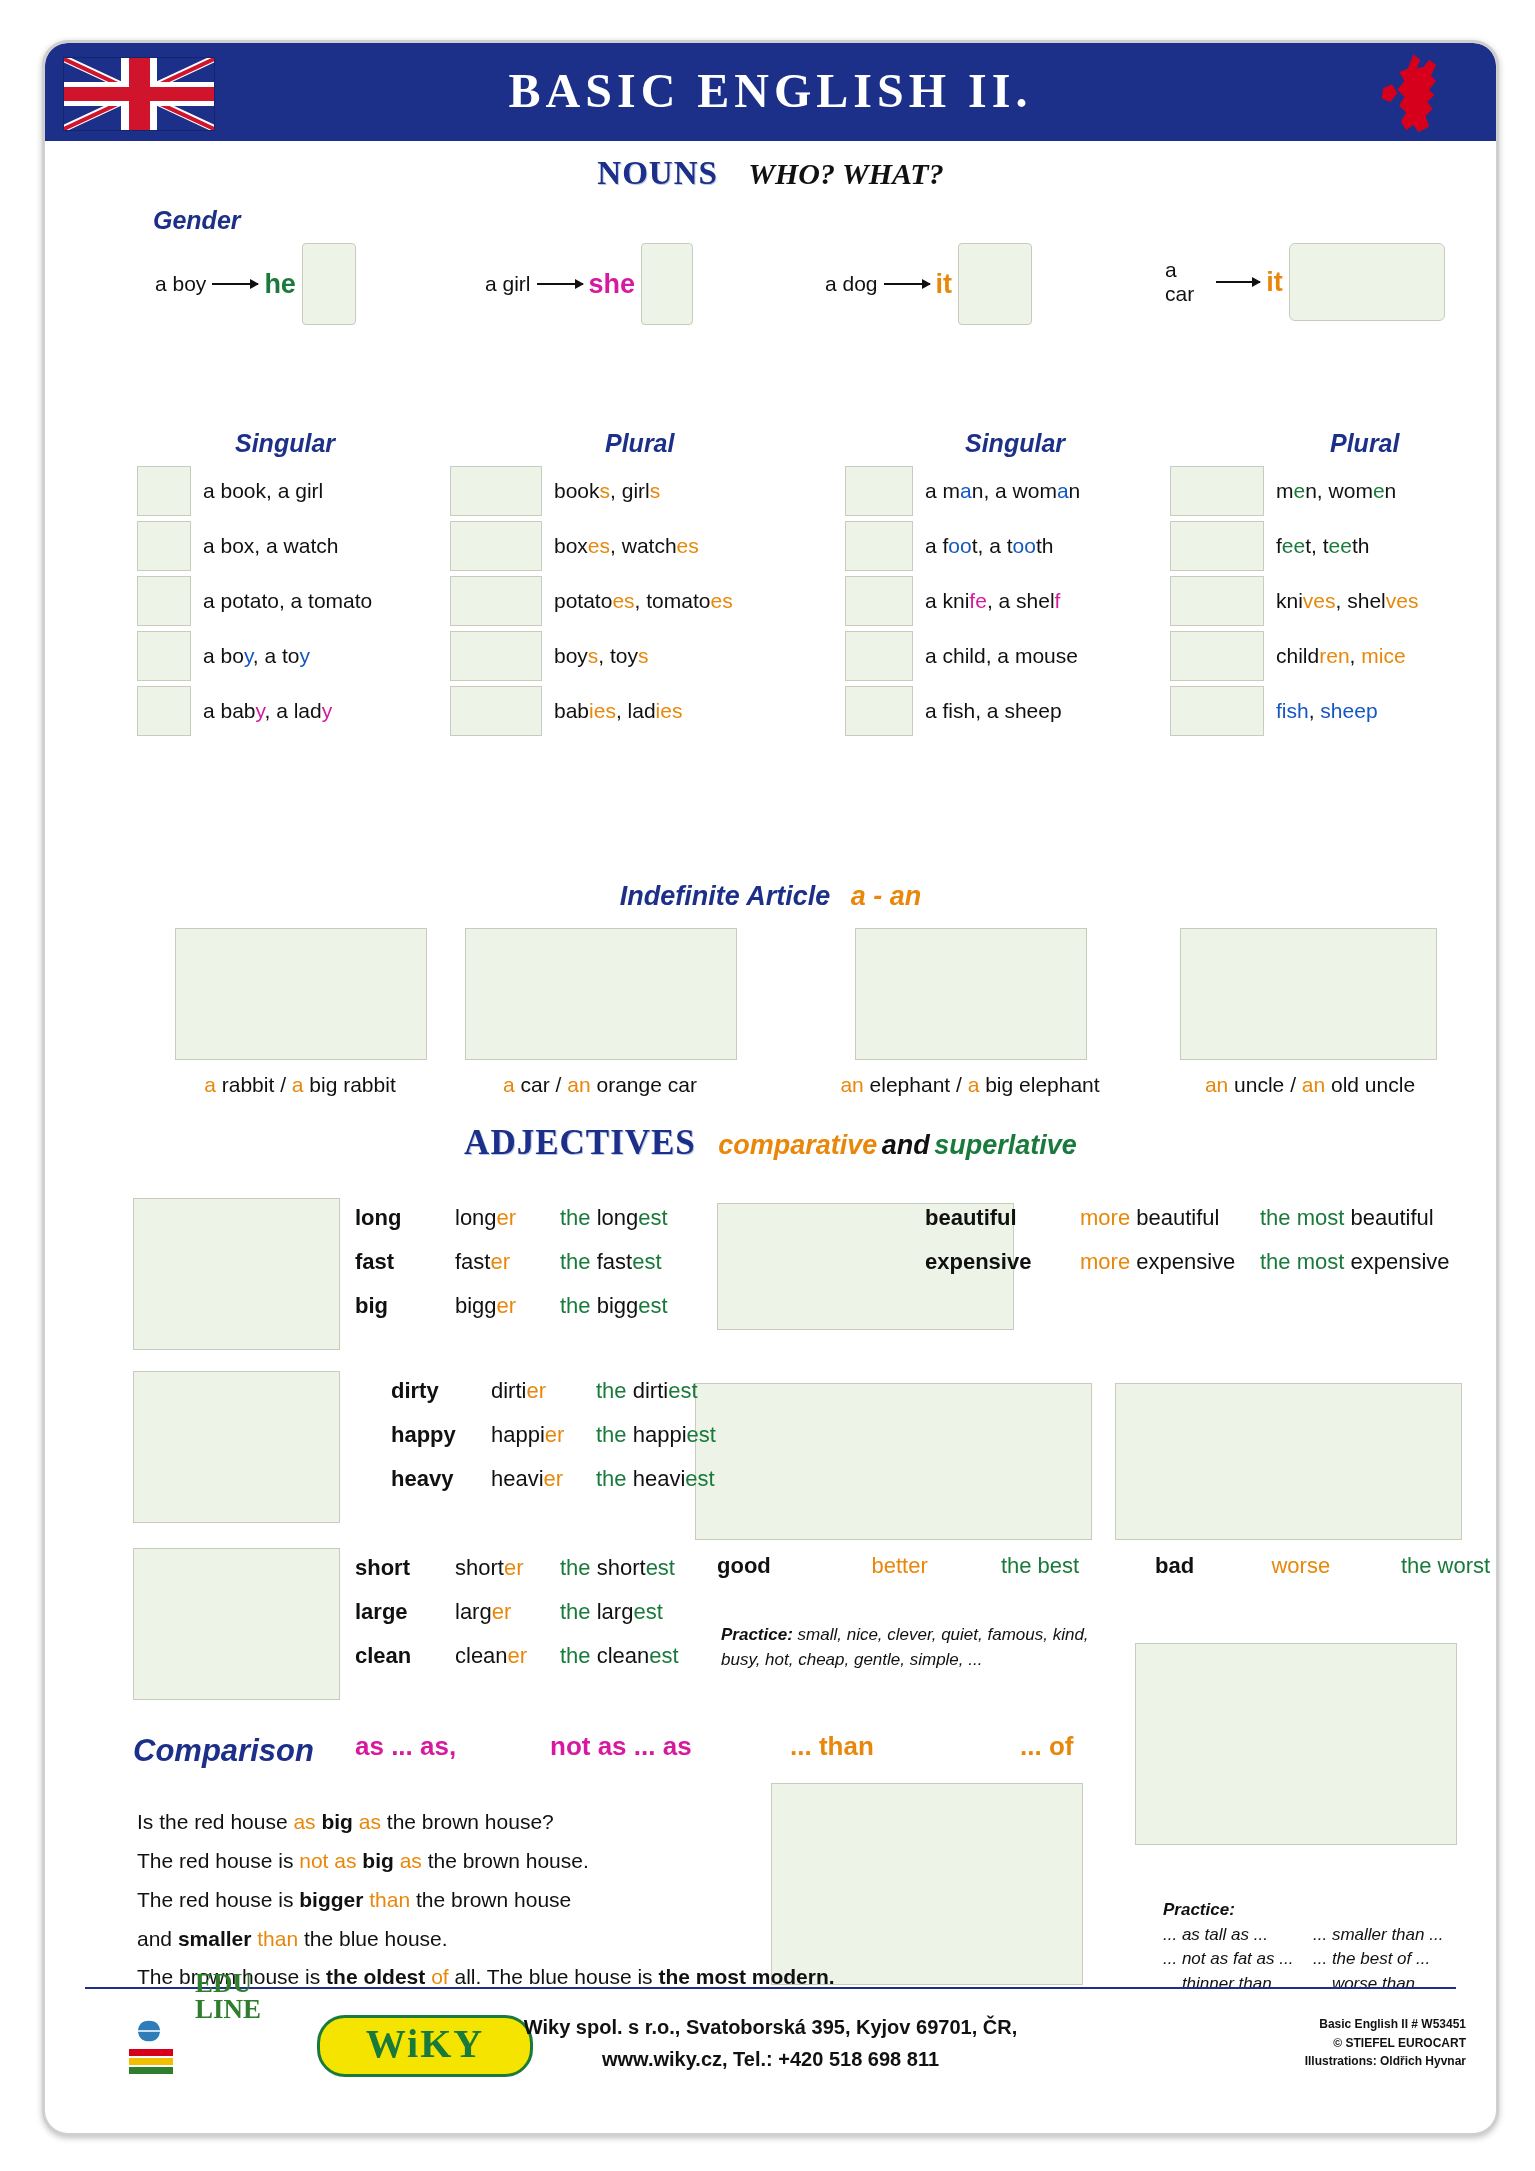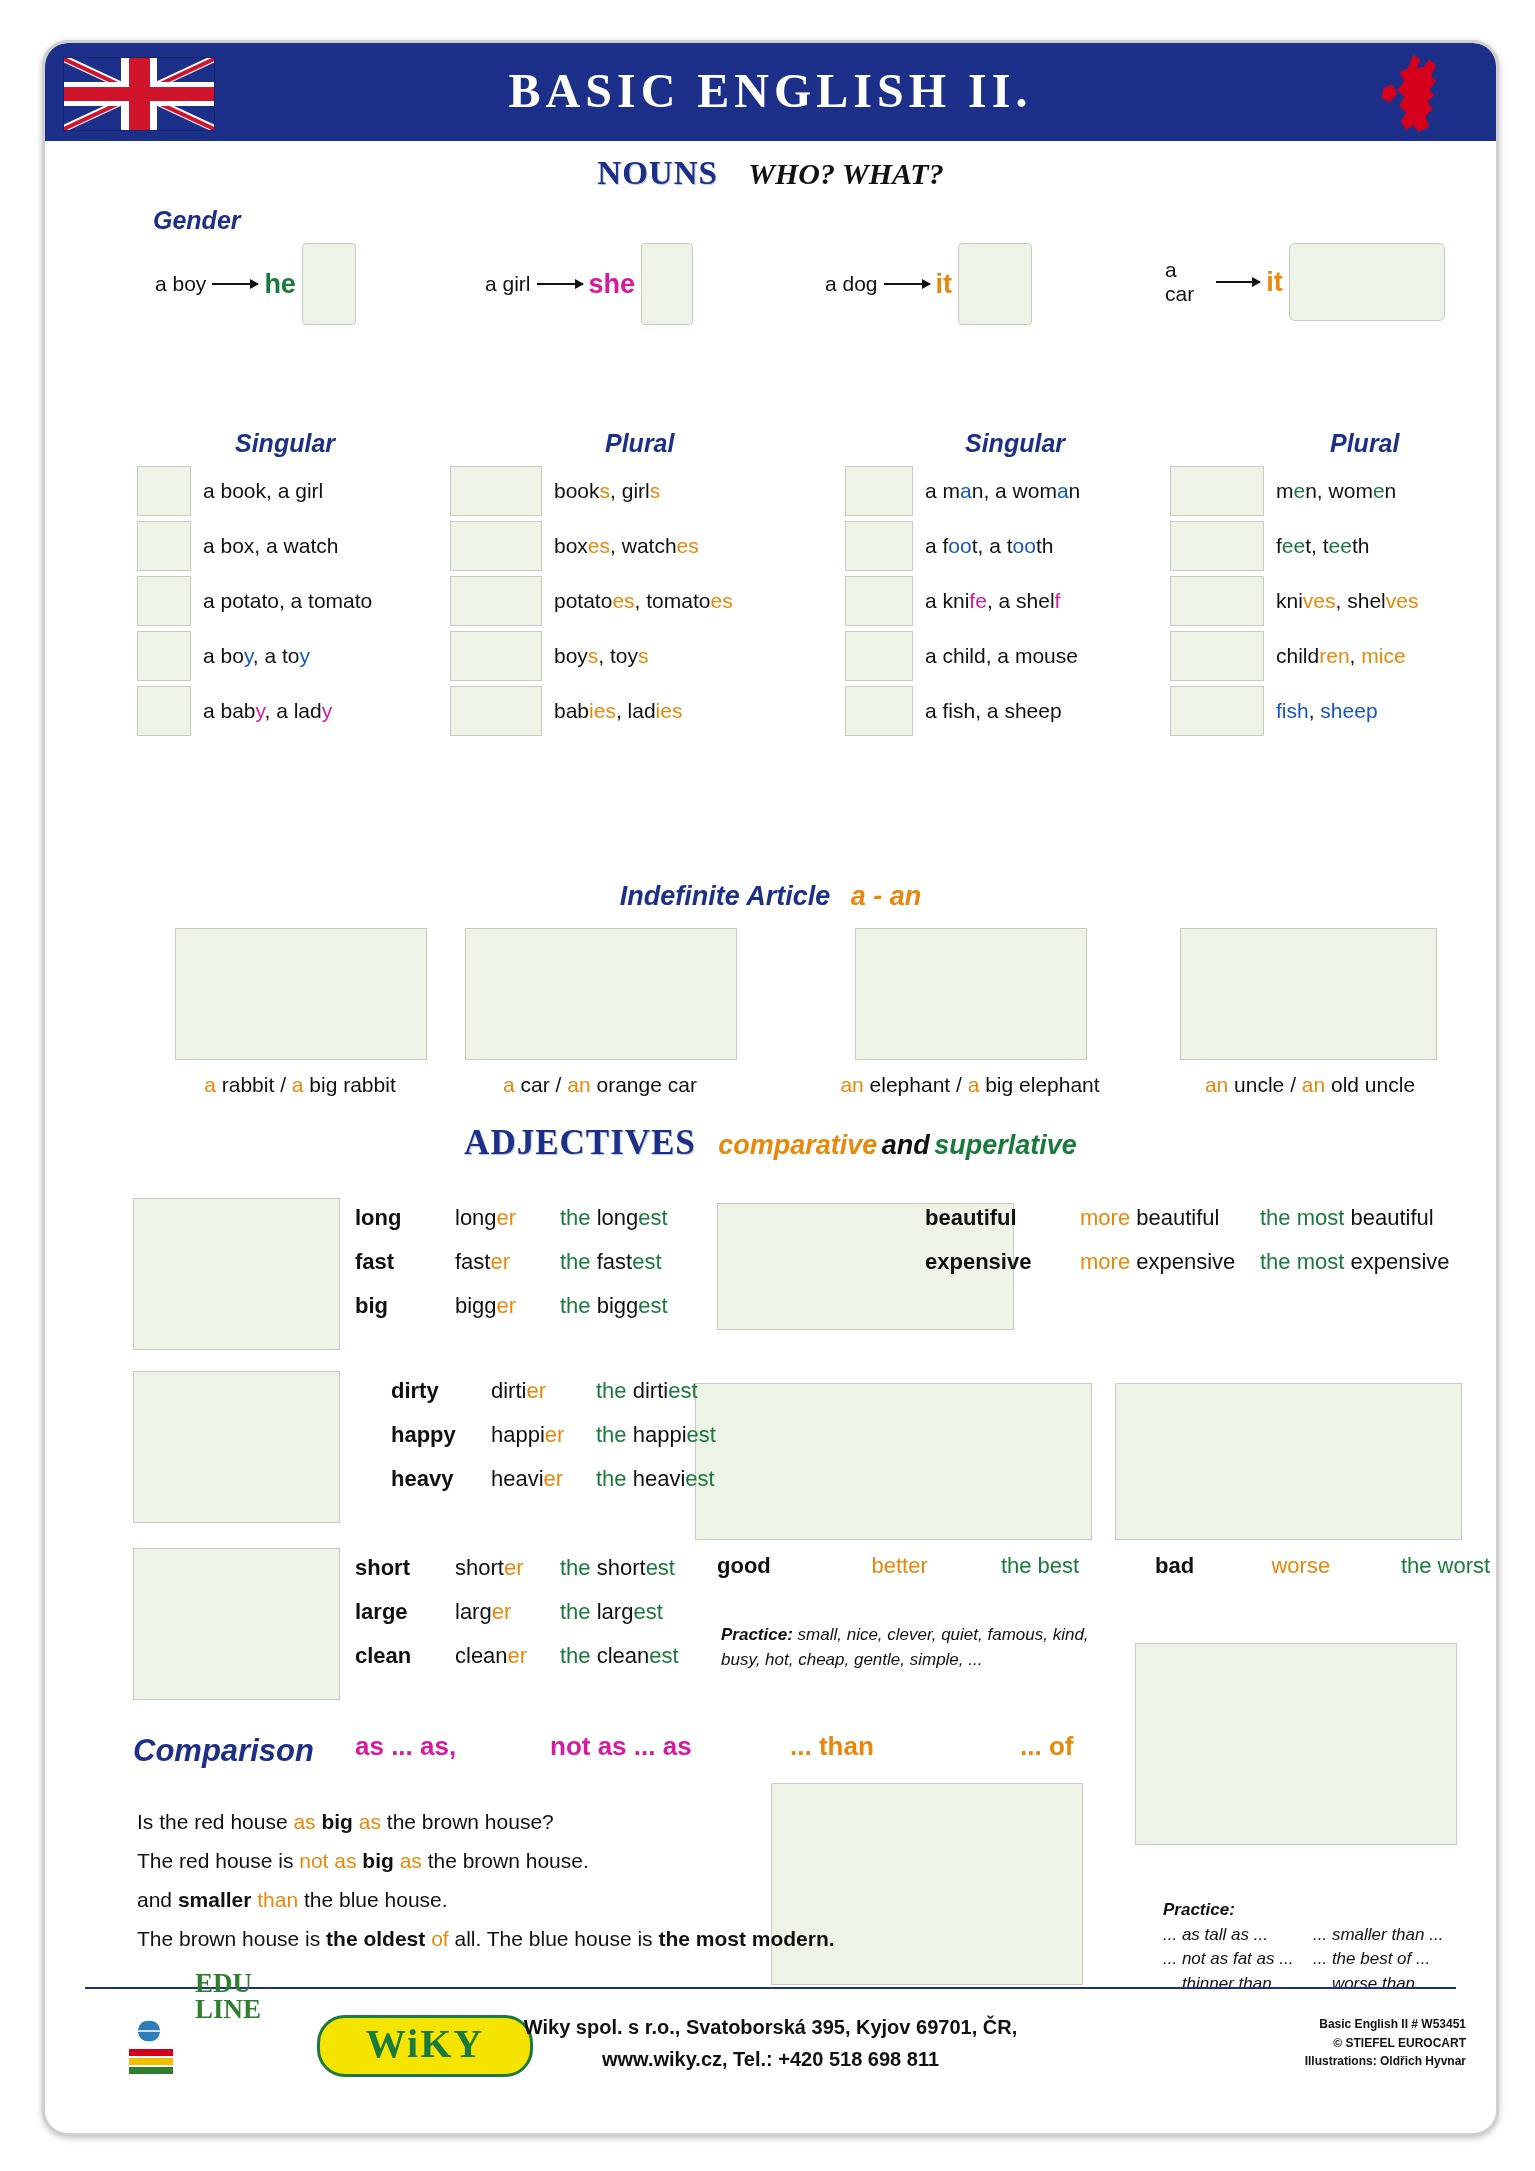--- a/index.html
+++ b/index.html
@@ -424,20 +424,23 @@
   <div style="position:absolute;left:1090px;top:1600px;width:320px;height:200px;" class="pic"></div>
 
   <div style="position:absolute;left:92px;top:1760px;width:620px;" class="comp-sent">
     <div>
       <span>Is the red house </span><span class="or">as </span><b>big</b><span class="or"> as</span><span> the brown house?</span>
     </div>
     <div>
       <span>The red house is </span><span class="or">not as </span><b>big</b><span class="or"> as</span><span> the brown house.</span>
     </div>
     <div>
+      <span>The red house is </span><b>bigger</b><span class="or"> than </span><span>the brown house</span>
+    </div>
+    <div>
       <span>and </span><b>smaller</b><span class="or"> than </span><span>the blue house.</span>
     </div>
     <div style="width:840px">
       <span>The brown house is </span><b>the oldest</b><span class="or"> of</span><span> all. The blue house is </span><b>the most modern.</b>
     </div>
   </div>
 
   <div style="position:absolute;left:1118px;top:1855px;width:300px;" class="practice">
     <div style="font-weight:bold">Practice:</div>
     <div style="display:flex;">

